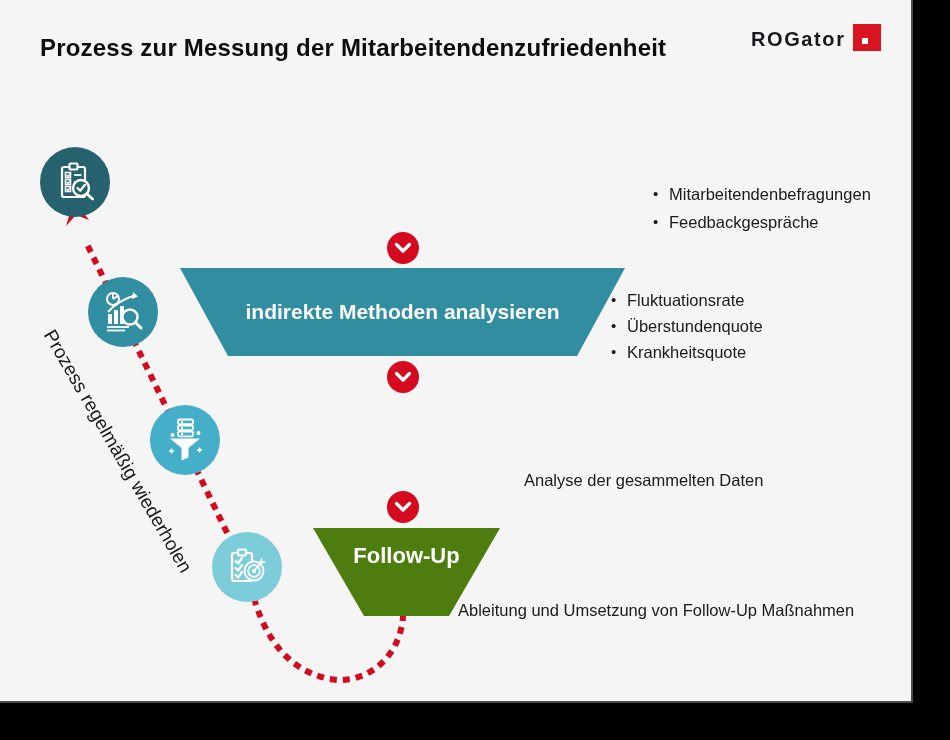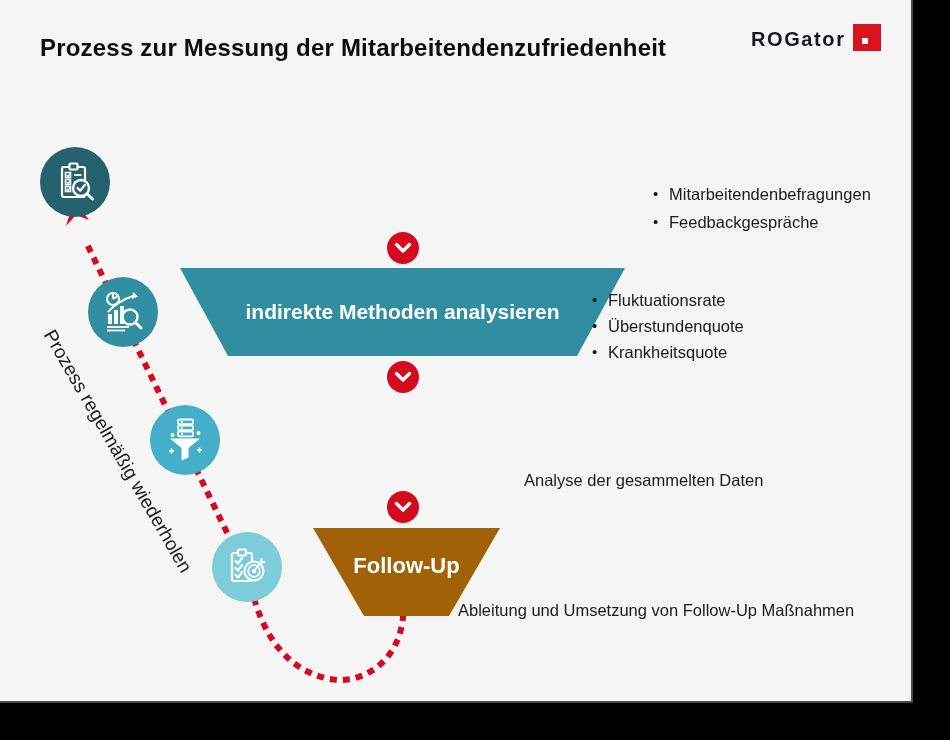--- a/index.html
+++ b/index.html
@@ -79,25 +79,25 @@
     font-size: 21px;
   }
   .level-3 {
     left: 240px; top: 398px; width: 325px; height: 88px;
     background: #45afc9;
     clip-path: polygon(0 0, 100% 0, calc(100% - 48px) 100%, 48px 100%);
     font-size: 21px;
   }
   .level-4 {
     left: 313px; top: 528px; width: 187px; height: 88px;
-    background: #a16207;
+    background: #4d7c0f;
     clip-path: polygon(0 0, 100% 0, calc(100% - 51px) 100%, 51px 100%);
     font-size: 22px;
     justify-content: flex-start;
-    padding-top: 24px;
+    padding-top: 14px;
   }
   
   .chev {
     position: absolute;
     left: 387px;
     width: 32px; height: 32px;
     z-index: 4;
   }
   .chev-1 { top: 232px; }
   .chev-2 { top: 361px; }
@@ -113,21 +113,21 @@
   .notes li { position: relative; line-height: 28px; padding-left: 17px; }
   .notes.bulleted li::before {
     content: "\2022";
     position: absolute;
     left: 1px; top: 0;
     font-size: 15px;
     color: #1a1a1a;
   }
   .notes.plain li { padding-left: 0; }
   .notes-1 { left: 652px; top: 180px; }
-  .notes-2 { left: 591px; top: 287px; line-height: 26px; }
+  .notes-2 { left: 610px; top: 287px; line-height: 26px; }
   .notes-2 li { line-height: 26px; }
   .notes-3 { left: 524px; top: 466px; }
   .notes-4 { left: 458px; top: 596px; }
   
   .icircle {
     position: absolute;
     width: 70px; height: 70px;
     border-radius: 50%;
     display: flex;
     align-items: center;

